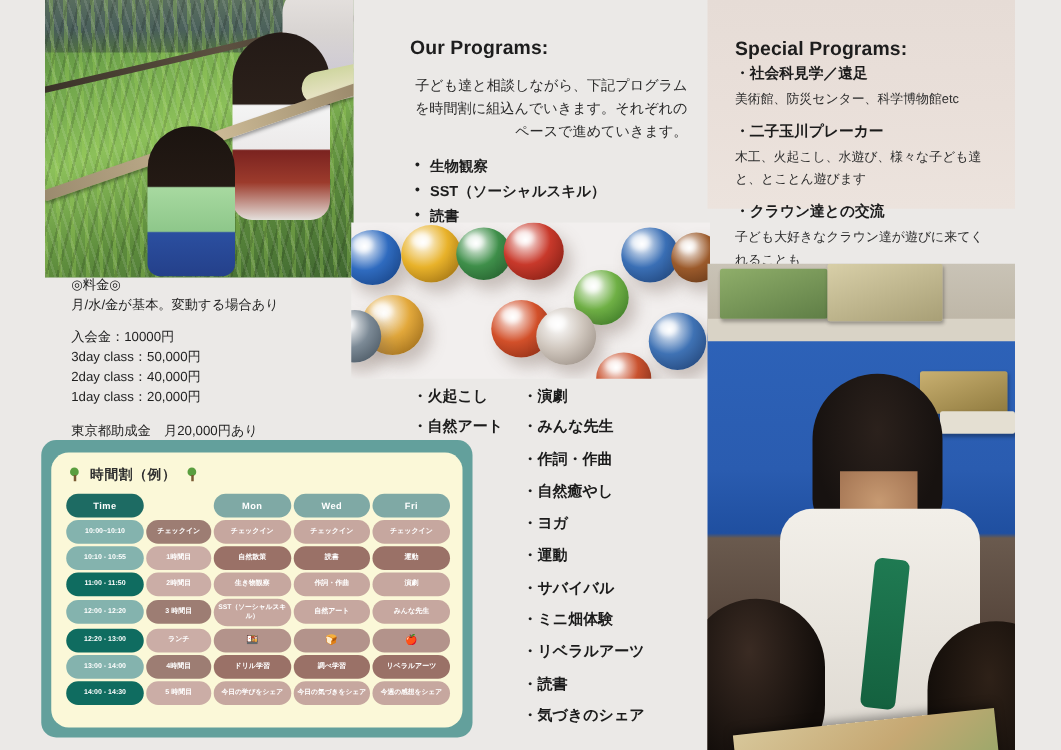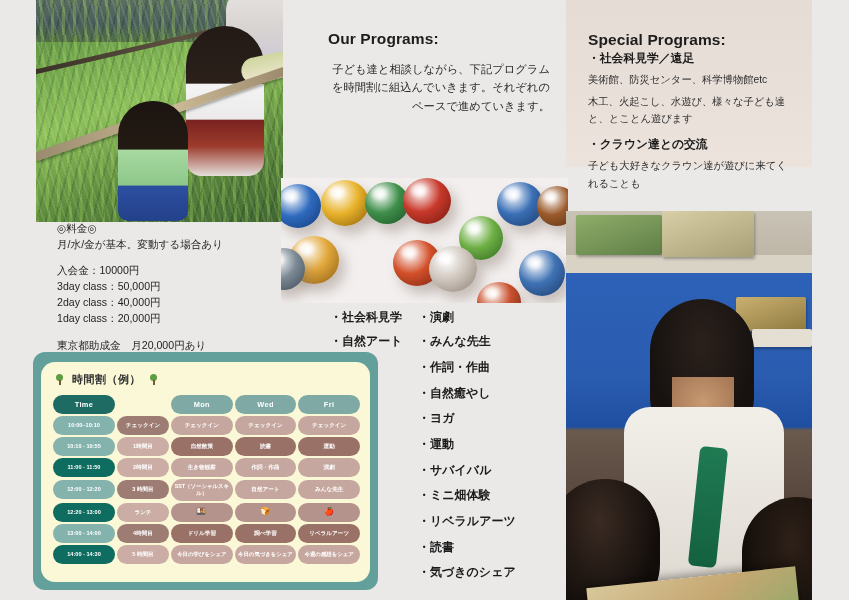--- a/index.html
+++ b/index.html
@@ -136,28 +136,34 @@
     <div class="kidA"></div>
     <div class="arm"></div>
     <div class="branch1"></div>
     <div class="kidB"></div>
   </div>
 
   <div id="panel-programs">
     <div style="padding:30px 18px 0 45px;">
       <div class="h2">Our Programs:</div>
       <div class="body-jp" style="margin-top:12px;">子ども達と相談しながら、下記プログラムを時間割に組込んでいきます。それぞれのペースで進めていきます。</div>
+      <ul class="bullets">
+        <li>生物観察</li>
+        <li>SST（ソーシャルスキル）</li>
+        <li>読書</li>
+      </ul>
     </div>
   </div>
 
   <div id="panel-special">
     <div style="padding:31px 16px 0 22px;">
       <div class="h2">Special Programs:</div>
       <div class="sp-head" style="margin-top:2px;">・社会科見学／遠足</div>
       <div class="sp-sub">美術館、防災センター、科学博物館etc</div>
+      <div class="sp-head">・二子玉川プレーカー</div>
       <div class="sp-sub">木工、火起こし、水遊び、様々な子ども達と、とことん遊びます</div>
       <div class="sp-head">・クラウン達との交流</div>
       <div class="sp-sub">子ども大好きなクラウン達が遊びに来てくれることも</div>
     </div>
   </div>
 
   <div class="photo" id="photo-marbles">
     <div class="m" style="left:-6px;top:6px;width:46px;height:44px;background:radial-gradient(circle at 36% 30%,#fff,#2f6bbf 45%,#123a78);">
         <span class="shine"></span>
       </div>
@@ -221,21 +227,21 @@
     <div>入会金：10000円</div>
     <div>3day class：50,000円</div>
     <div>2day class：40,000円</div>
     <div>1day class：20,000円</div>
     <div class="gap"></div>
     <div>東京都助成金　月20,000円あり</div>
   </div>
 
   <div id="acts-top">
     <div class="row">
-      <span class="c1">・社会科見学</span>
+      <span class="c1">・火起こし</span>
       <span>・演劇</span>
     </div>
     <div class="row">
       <span class="c1">・自然アート</span>
       <span>・みんな先生</span>
     </div>
   </div>
 
   <div id="acts-main">
     <div>・作詞・作曲</div>

